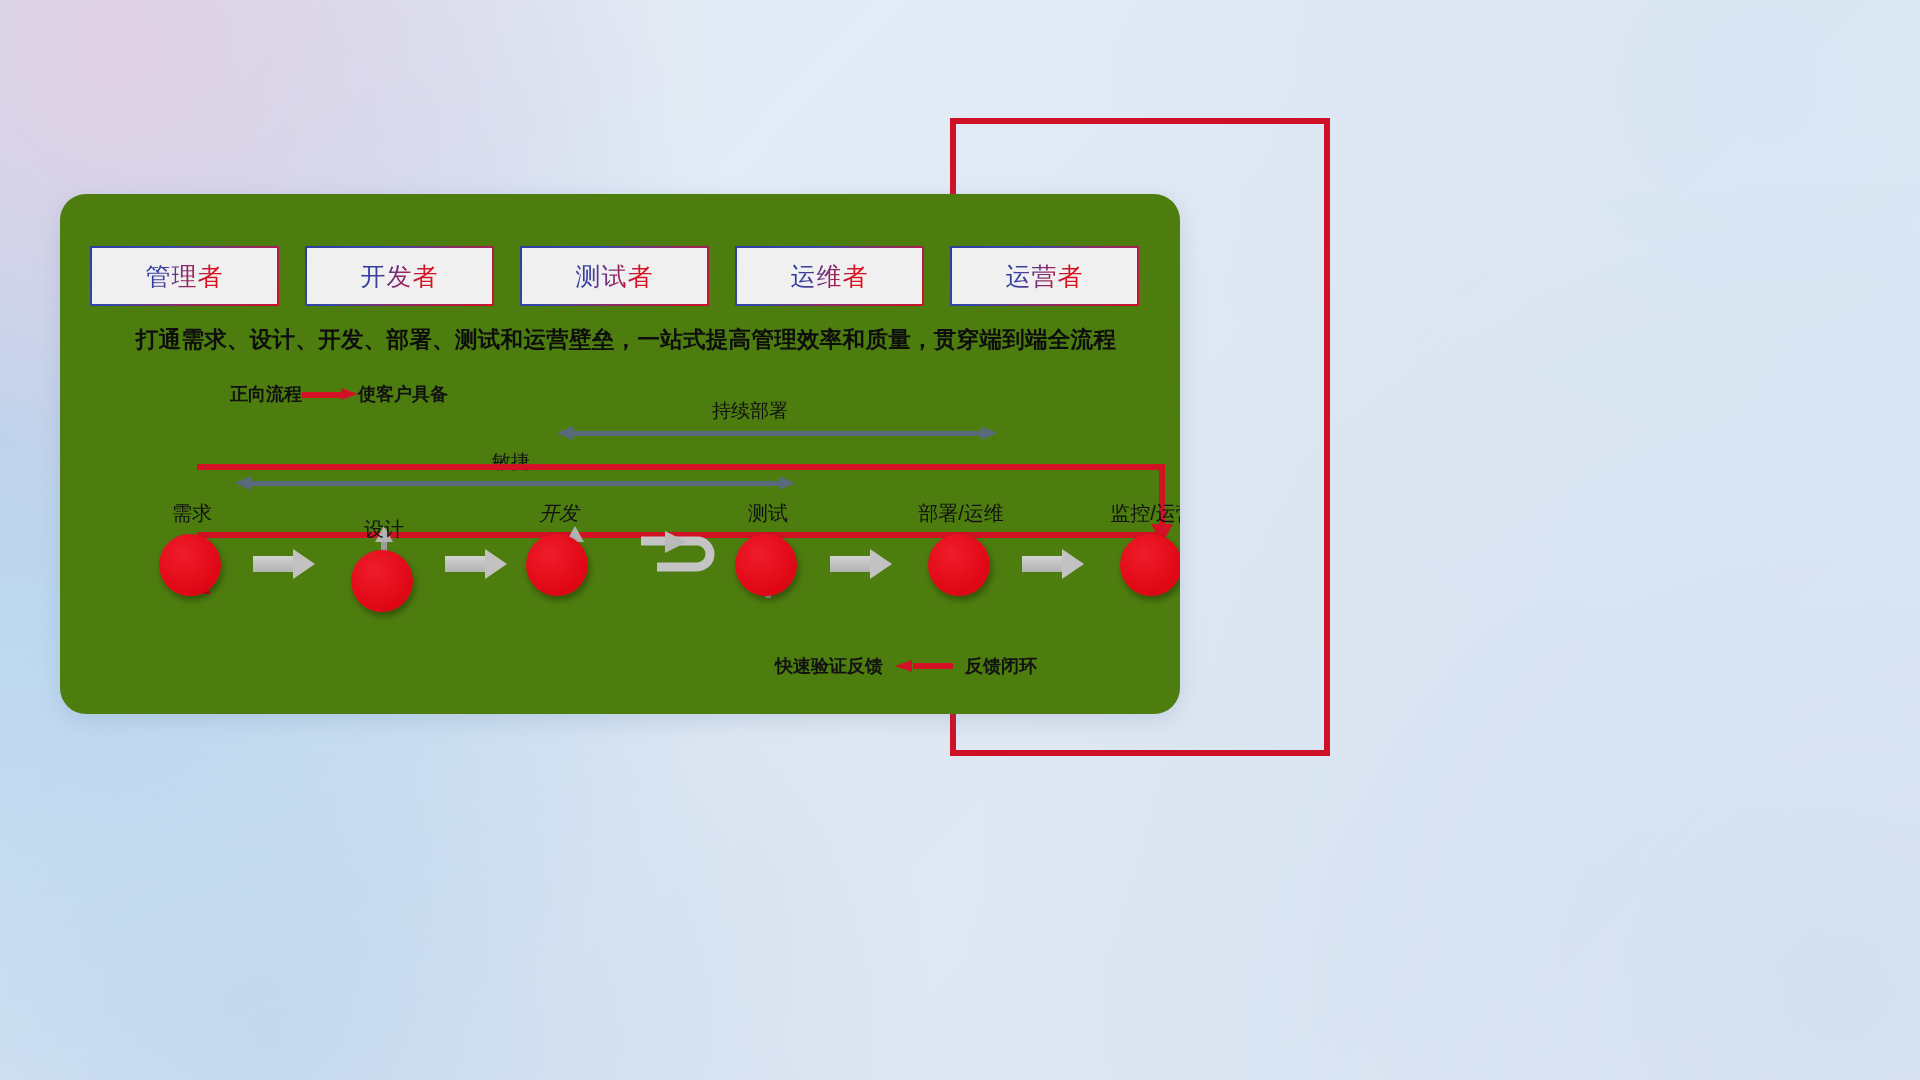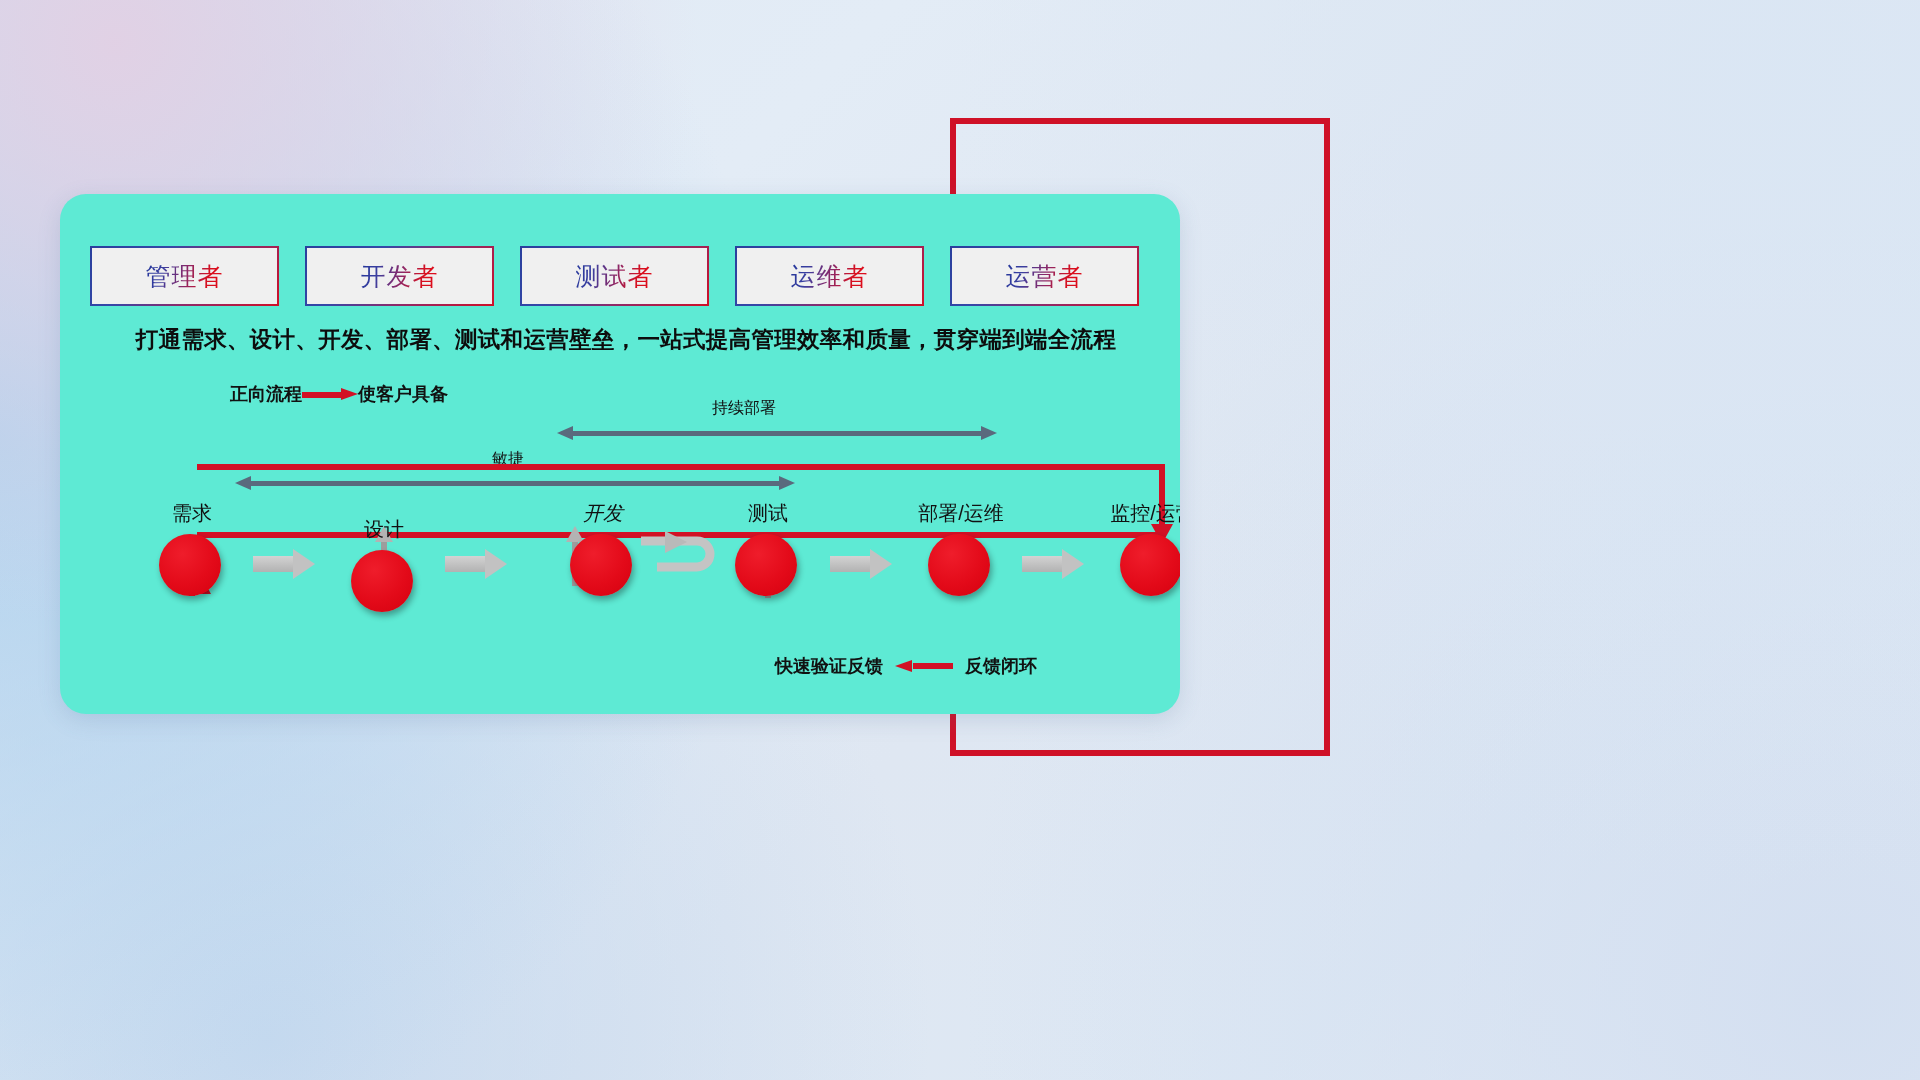--- a/index.html
+++ b/index.html
@@ -21,21 +21,21 @@
   .bracket { position:absolute; background:#cf1127; }
   .br-top    { left:950px;  top:118px; width:380px; height:6px; }
   .br-right  { left:1324px; top:118px; width:6px;   height:638px; }
   .br-bottom { left:950px;  top:750px; width:380px; height:6px; }
   .br-ldown  { left:950px;  top:118px; width:6px;   height:100px; }
   .br-lup    { left:950px;  top:690px; width:6px;   height:66px; }
 
   
   .card {
     position:absolute; left:60px; top:194px; width:1120px; height:520px;
-    background:#5eead4; border-radius:26px;
+    background:#4d7c0f; border-radius:26px;
     box-shadow:0 6px 22px rgba(80,110,150,.18);
     overflow:hidden;
   }
 
   
   .roles { position:absolute; left:30px; top:52px; display:flex; gap:26px; }
   .role {
     width:189px; height:60px;
     background:#f0f0f0;
     display:flex; align-items:center; justify-content:center;
@@ -73,21 +73,21 @@
     border-left:17px solid #d21125;
   }
 
   
   .dbl{ position:absolute; height:14px; }
   .dbl .bar{ position:absolute; left:14px; right:14px; top:4.5px; height:5px; background:#5a6a7d; }
   .dbl .hl,.dbl .hr{ position:absolute; top:0; width:0; height:0;
     border-top:7px solid transparent; border-bottom:7px solid transparent; }
   .dbl .hl{ left:0; border-right:16px solid #5a6a7d; }
   .dbl .hr{ right:0; border-left:16px solid #5a6a7d; }
-  .dbl-label{ position:absolute; font-size:16px; font-weight:400; color:#111; }
+  .dbl-label{ position:absolute; font-size:19px; font-weight:400; color:#111; }
 
   .dbl-cd{ left:497px; top:232px; width:440px; }
   .lbl-cd{ left:652px; top:204px; }
   .dbl-ag{ left:175px; top:282px; width:560px; }
   .lbl-ag{ left:432px; top:255px; }
 
   
   .loop{ position:absolute; background:#d21125; }
   .loop-top   { left:137px; top:270px; width:968px; height:6px; }
   .loop-right { left:1099px; top:270px; width:6px; height:66px; }
@@ -248,21 +248,21 @@
 
       <div class="node" style="left:291px; top:356px;">
         <div class="nlabel">设计</div>
         <div class="dot"></div>
       </div>
       <div class="chev" style="left:385px; top:355px;">
         <span class="body"></span>
           <span class="tip"></span>
       </div>
 
-      <div class="node" style="left:510px; top:340px;font-style:italic;">
+      <div class="node" style="left:466px; top:340px;font-style:italic;">
         <div class="nlabel">开发</div>
         <div class="dot"></div>
       </div>
 
       <svg class="uturn" viewBox="0 0 86 46">
         <path d="M6 10 H62 A13 13 0 0 1 62 36 H22" fill="none" stroke="#c4c4c4" stroke-width="9" stroke-linecap="butt"></path>
         <polygon points="30,0 52,11 30,22" fill="#b9b9b9"></polygon>
         <polygon points="26,25 8,36 26,47" fill="#c4c4c4" opacity="0"></polygon>
       </svg>
 

